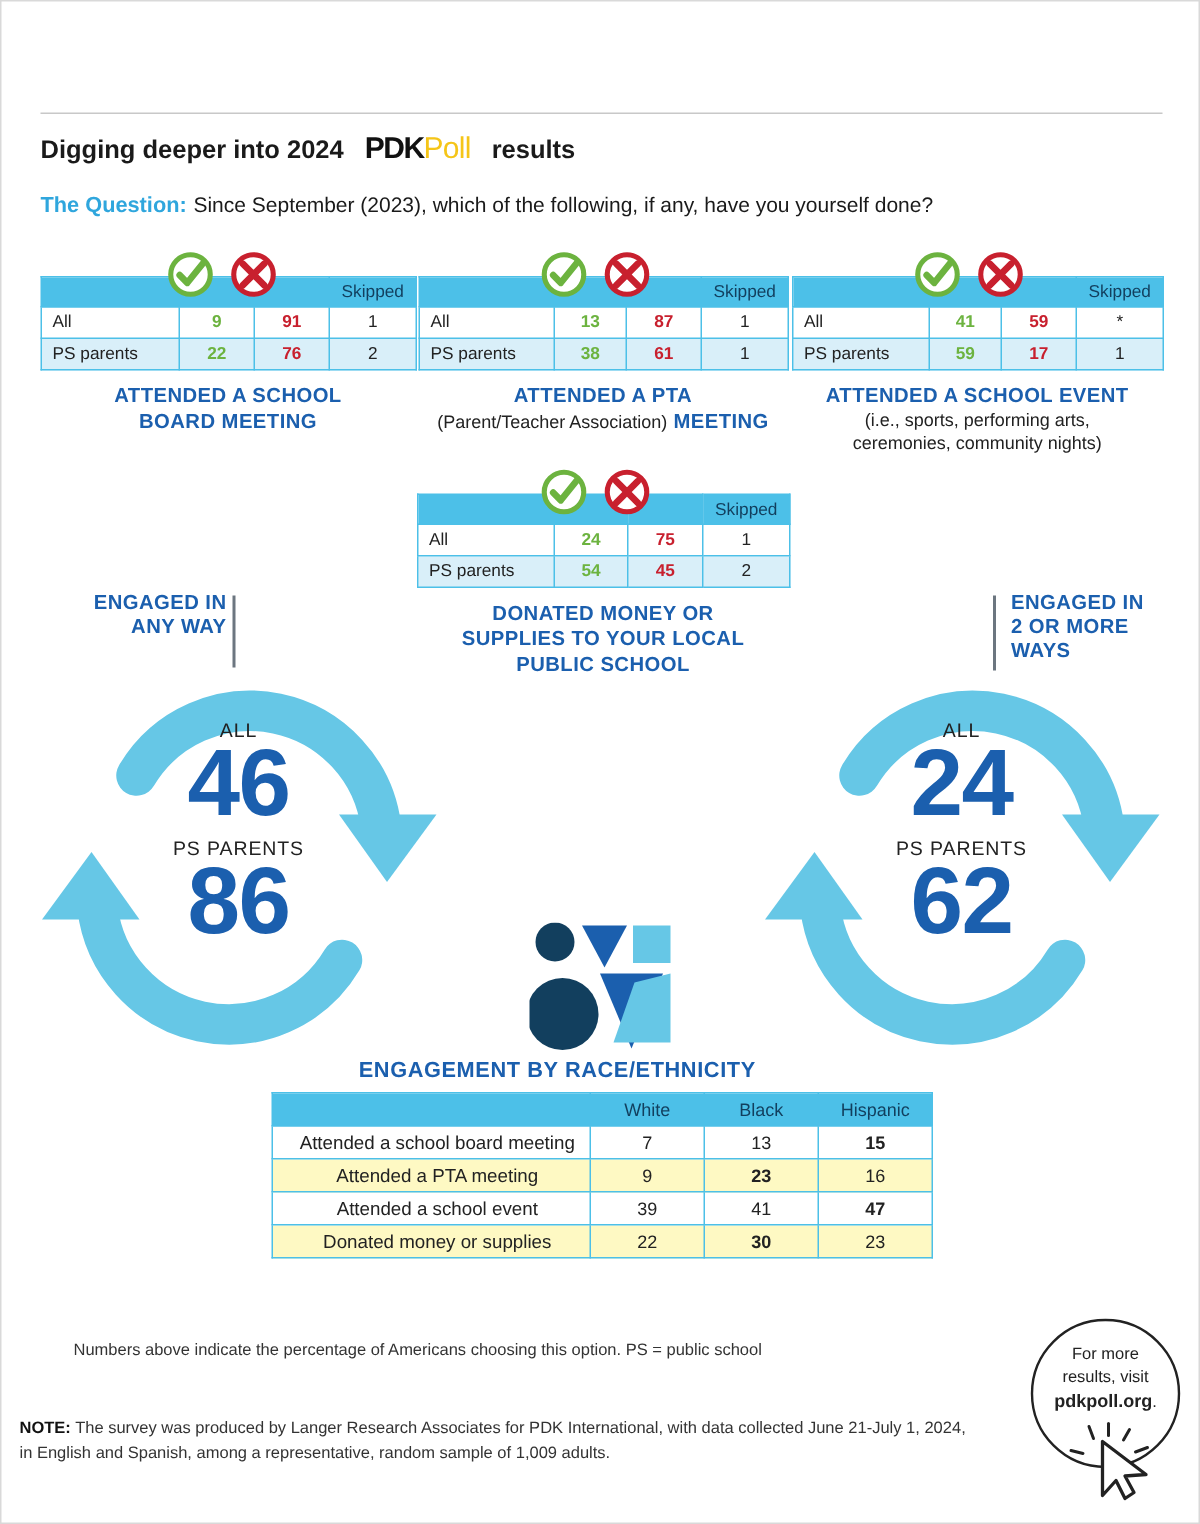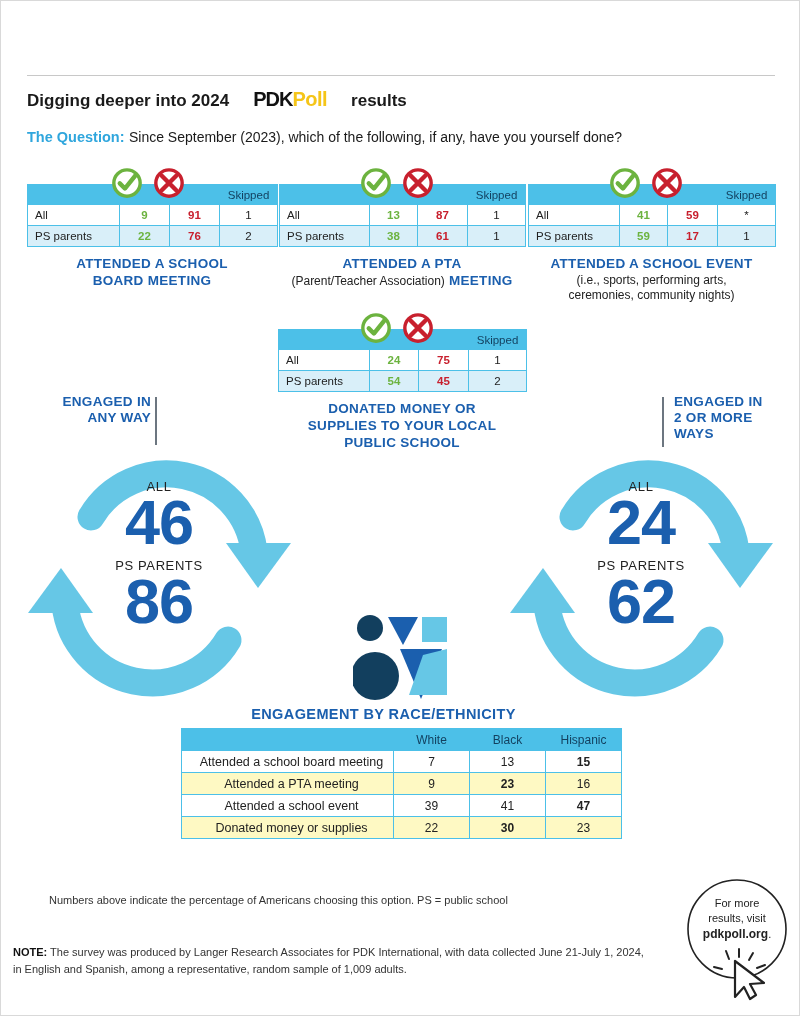--- a/index.html
+++ b/index.html
@@ -22,31 +22,31 @@
     font-size: 31px; font-weight: bold;
     color: #1b5fae; letter-spacing: -0.4px;
     white-space: nowrap;
   }
   .hrule {
     position: absolute; left: 26px; top: 74px;
     width: 748px; height: 1px; background: #c8c8c8;
   }
   .subtitle-row {
     position: absolute; left: 26px; top: 87px;
-    display: flex; align-items: baseline; gap: 18px;
+    display: flex; align-items: baseline; gap: 8px;
     white-space: nowrap;
   }
   .subtitle-txt { font-size: 17px; font-weight: bold; color: #1a1a1a; }
   .pdk-logo { display: inline-flex; align-items: baseline; margin: 0 6px; }
   .pdk-logo .pdk {
     font-size: 20px; font-weight: bold; color: #111;
     letter-spacing: -1px; font-stretch: condensed;
   }
   .pdk-logo .poll {
-    font-size: 20px; font-weight: bold; color: #f5c518; letter-spacing: -0.5px; text-align: center;
+    font-size: 20px; font-weight: normal; color: #f5c518; letter-spacing: -0.5px; text-align: center;
   }
   .question-row {
     position: absolute; left: 26px; top: 127px;
     white-space: nowrap;
   }
   .q-label { font-size: 14.5px; font-weight: bold; color: #2fa6dd; }
   .q-text  { font-size: 14px; color: #1a1a1a; }
 
   
   .stat-block { position: absolute; }
@@ -101,21 +101,21 @@
   .ring-big {
     font-size: 63px; font-weight: bold; color: #1b5fae;
     line-height: 0.92; letter-spacing: -1px;
   }
 
   
   .people-icon { position: absolute; }
 
   
   .race-title {
-    position: absolute; left: 16px; width: 733px; top: 705px;
+    position: absolute; left: 4px; width: 733px; top: 705px;
     text-align: center; font-size: 14.5px; font-weight: bold;
     color: #1b5fae; letter-spacing: 0.4px;
   }
   .race-wrap { position: absolute; left: 180px; top: 727px; }
   .race-table {
     border-collapse: collapse; border: 1px solid #4cc0e8;
     table-layout: fixed; width: 440px; background: #fff;
   }
   .race-table th, .race-table td {
     border: 1px solid #4cc0e8; height: 22px;

